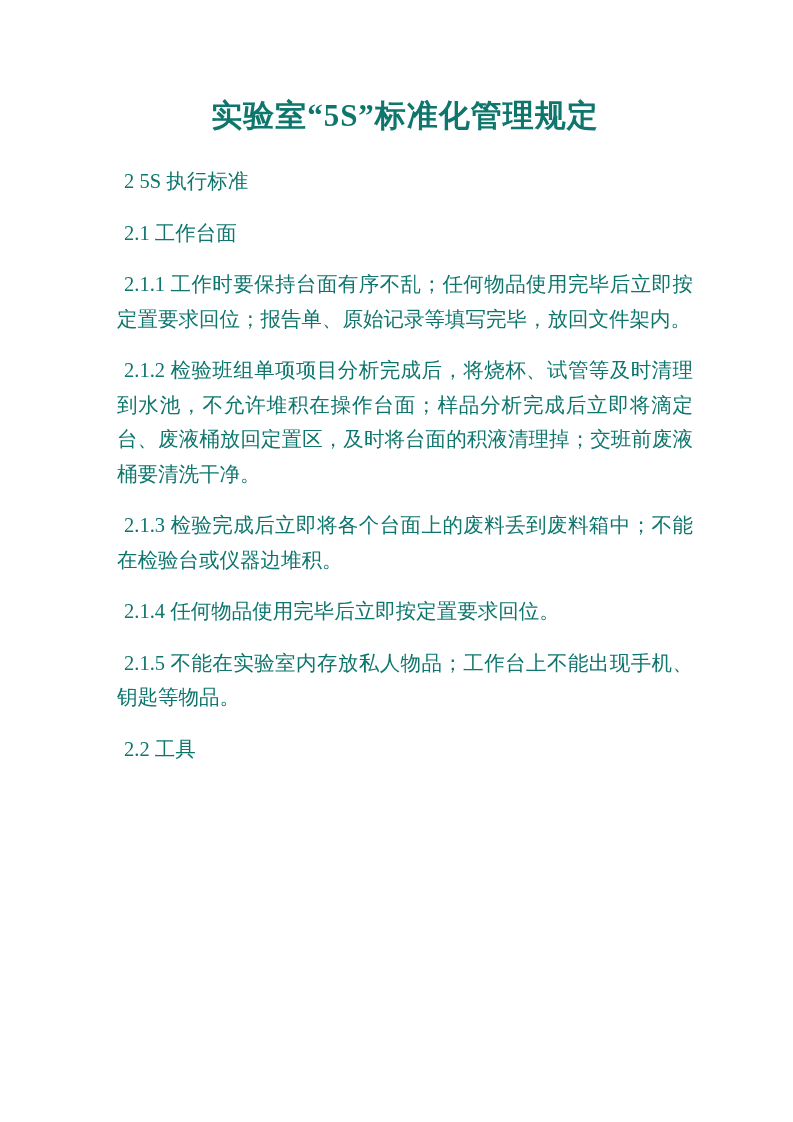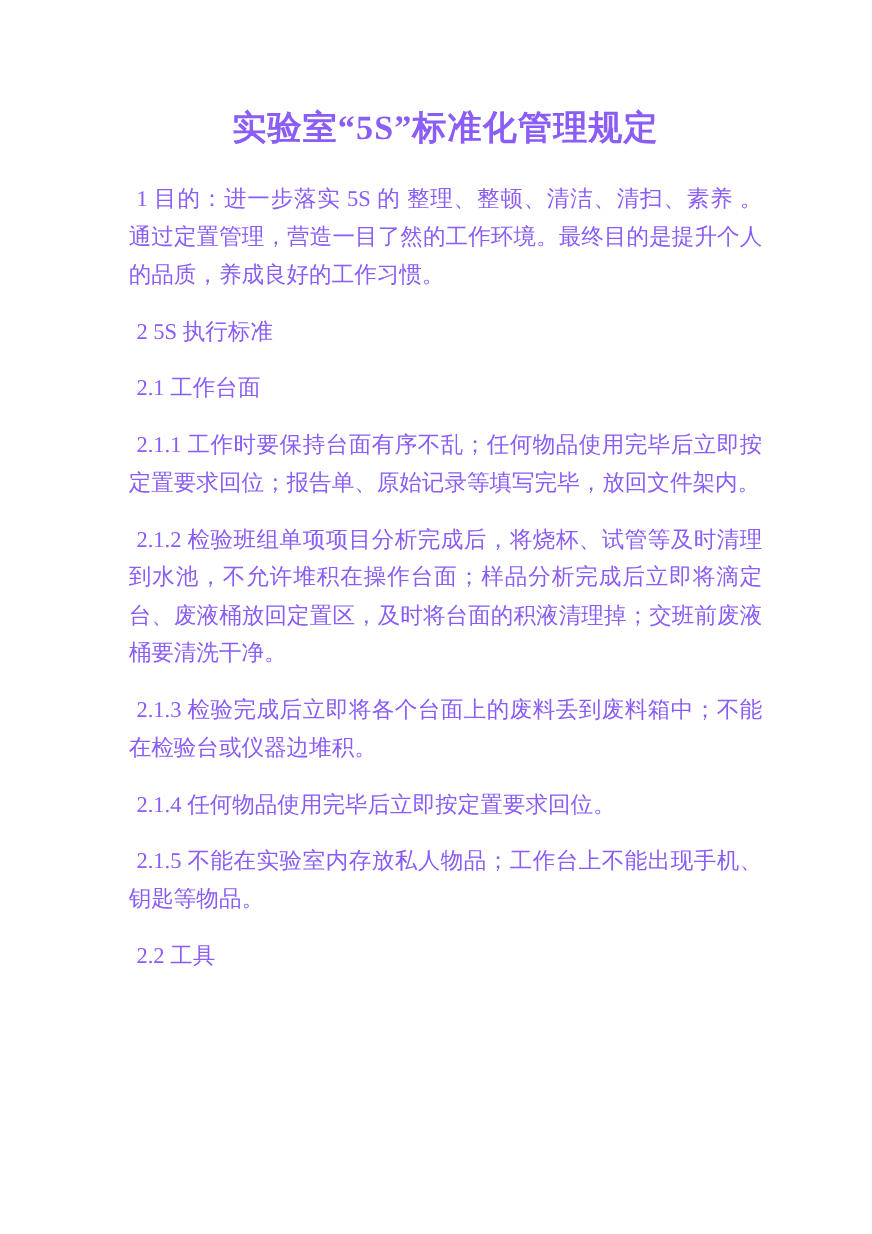--- a/index.html
+++ b/index.html
@@ -7,21 +7,21 @@
     padding: 0;
     background: #ffffff;
   }
   .page {
     position: relative;
     width: 793px;
     height: 1122px;
     background: #ffffff;
     overflow: hidden;
     font-family: "Liberation Serif", "DejaVu Serif", serif;
-    color: #8b5cf6;
+    color: #0f766e;
     box-sizing: border-box;
   }
   .content {
     box-sizing: border-box;
     padding: 96px 100px 0 117px; 
   }
   .doc-title {
     margin: 0 0 28px 0;
     font-size: 31px;
     line-height: 40px;
@@ -40,21 +40,20 @@
     word-break: break-all;
   }
 </style>
 </head>
 <body>
 
 <div class="page">
   <div class="content">
     <h1 class="doc-title">实验室“5S”标准化管理规定</h1>
 
-    <p class="para">1 目的：进一步落实 5S 的 整理、整顿、清洁、清扫、素养 。通过定置管理，营造一目了然的工作环境。最终目的是提升个人的品质，养成良好的工作习惯。</p>
 
     <p class="para">2 5S 执行标准</p>
 
     <p class="para">2.1 工作台面</p>
 
     <p class="para">2.1.1 工作时要保持台面有序不乱；任何物品使用完毕后立即按定置要求回位；报告单、原始记录等填写完毕，放回文件架内。</p>
 
     <p class="para">2.1.2 检验班组单项项目分析完成后，将烧杯、试管等及时清理到水池，不允许堆积在操作台面；样品分析完成后立即将滴定台、废液桶放回定置区，及时将台面的积液清理掉；交班前废液桶要清洗干净。</p>
 
     <p class="para">2.1.3 检验完成后立即将各个台面上的废料丢到废料箱中；不能在检验台或仪器边堆积。</p>

